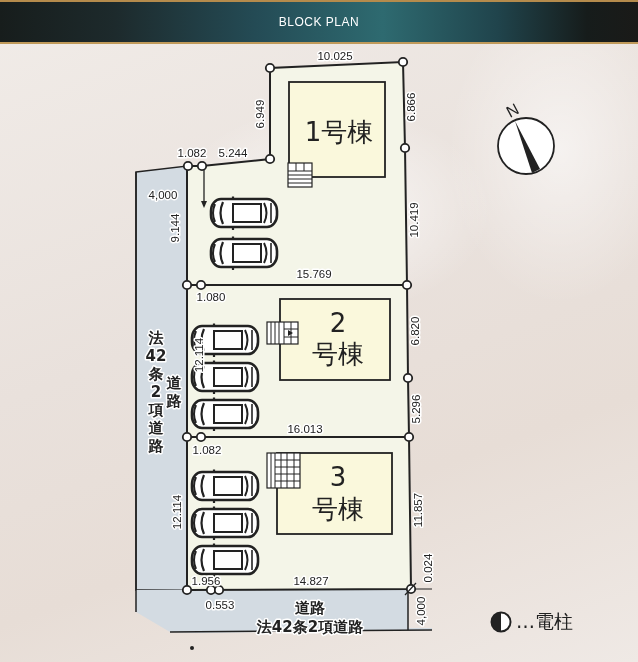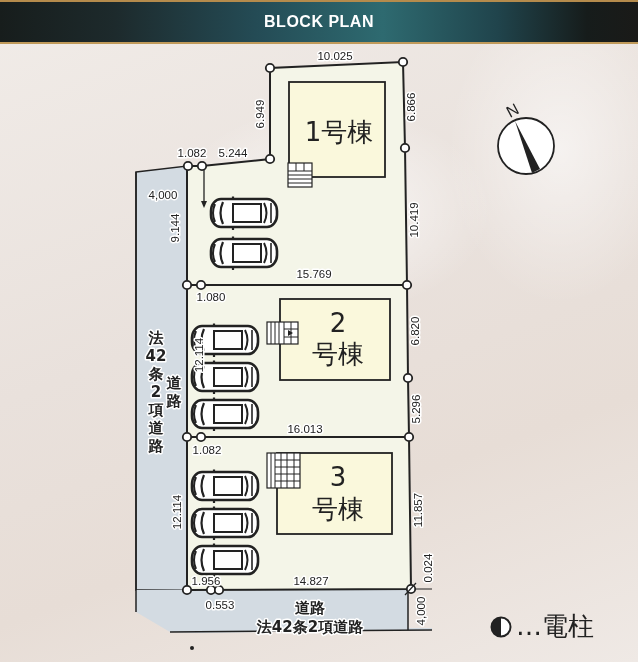--- a/index.html
+++ b/index.html
@@ -17,32 +17,32 @@
   }
   .header {
     position: absolute; left: 0; top: 0; width: 638px; height: 44px;
     background: linear-gradient(90deg, #171d1c 0%, #1d2a2c 18%, #244b55 40%, #2e6a70 60%, #20444c 78%, #161c1b 92%, #1a1a18 100%);
     border-top: 2px solid #b58b4c;
     border-bottom: 2px solid #c09a5a;
     box-sizing: border-box;
     display: flex; align-items: center; justify-content: center;
   }
   .header-title {
-    color: #ffffff; font-size: 16px; font-weight: bold; letter-spacing: 0.5px;
+    color: #ffffff; font-size: 12px; font-weight: normal; letter-spacing: 0.5px;
     font-family: "Liberation Sans", "DejaVu Sans", sans-serif;
     text-align: center;
   }
   svg.plan { position: absolute; left: 0; top: 0; }
   .lbl { font-family: "Liberation Sans", "DejaVu Sans", sans-serif; font-size: 11.5px; fill: #222; paint-order: stroke; stroke: #ffffff; stroke-width: 3px; stroke-linejoin: round; }
   .bld { font-family: "DejaVu Sans", "Liberation Sans", sans-serif; fill: #222; font-size: 26px; }
   .road { font-family: "DejaVu Sans", "Liberation Sans", sans-serif; fill: #222; font-size: 15px; font-weight: bold; paint-order: stroke; stroke: #ffffff; stroke-width: 3px; stroke-linejoin: round; }
   .legend {
     position: absolute; left: 490px; top: 609px; display: flex; align-items: center;
   }
-  .legend-text { font-family: "DejaVu Sans", "Liberation Sans", sans-serif; font-size: 26px; color: #222; margin-left: 4px; }
+  .legend-text { font-family: "DejaVu Sans", "Liberation Sans", sans-serif; font-size: 19px; color: #222; margin-left: 4px; }
 </style>
 </head>
 <body>
 
 <div class="bg"></div>
 
 <div class="header">
   <span class="header-title">BLOCK PLAN</span>
 </div>
 

